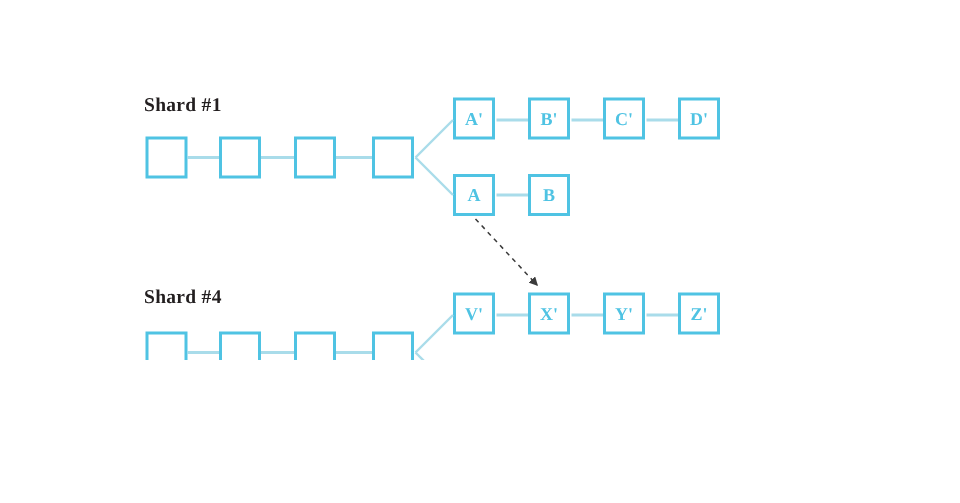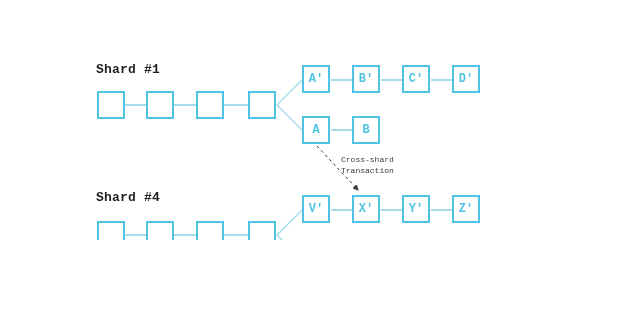--- a/index.html
+++ b/index.html
@@ -5,21 +5,21 @@
   html, body {
     margin: 0;
     padding: 0;
     background: #ffffff;
   }
   #canvas {
     position: relative;
     width: 640px;
     height: 240px;
     background: #ffffff;
-    font-family: Liberation Mono, monospace;
+    font-family: Liberation Serif, serif;
     overflow: hidden;
   }
   .shard-title {
     position: absolute;
     font-size: 13px;
     font-weight: bold;
     color: #231f20;
     letter-spacing: 0.2px;
     white-space: nowrap;
   }
@@ -123,18 +123,14 @@
     <line x1="277" y1="235" x2="302" y2="260" stroke="#a9dcea" stroke-width="1.6"></line>
 
     <defs>
       <marker id="xshard-arrowhead" markerWidth="6" markerHeight="6" refX="5" refY="3" orient="auto">
         <path d="M0,0 L6,3 L0,6 z" fill="#3b3b3b"></path>
       </marker>
     </defs>
     <line x1="317" y1="146" x2="358" y2="190" stroke="#3b3b3b" stroke-width="1" stroke-dasharray="3,3" marker-end="url(#xshard-arrowhead)"></line>
   </svg>
 
-  <div class="xshard-label" style="left:341px; top:155px;">
-    <div>Cross-shard</div>
-    <div>Transaction</div>
-  </div>
 
 </div>
 
 </body></html>

